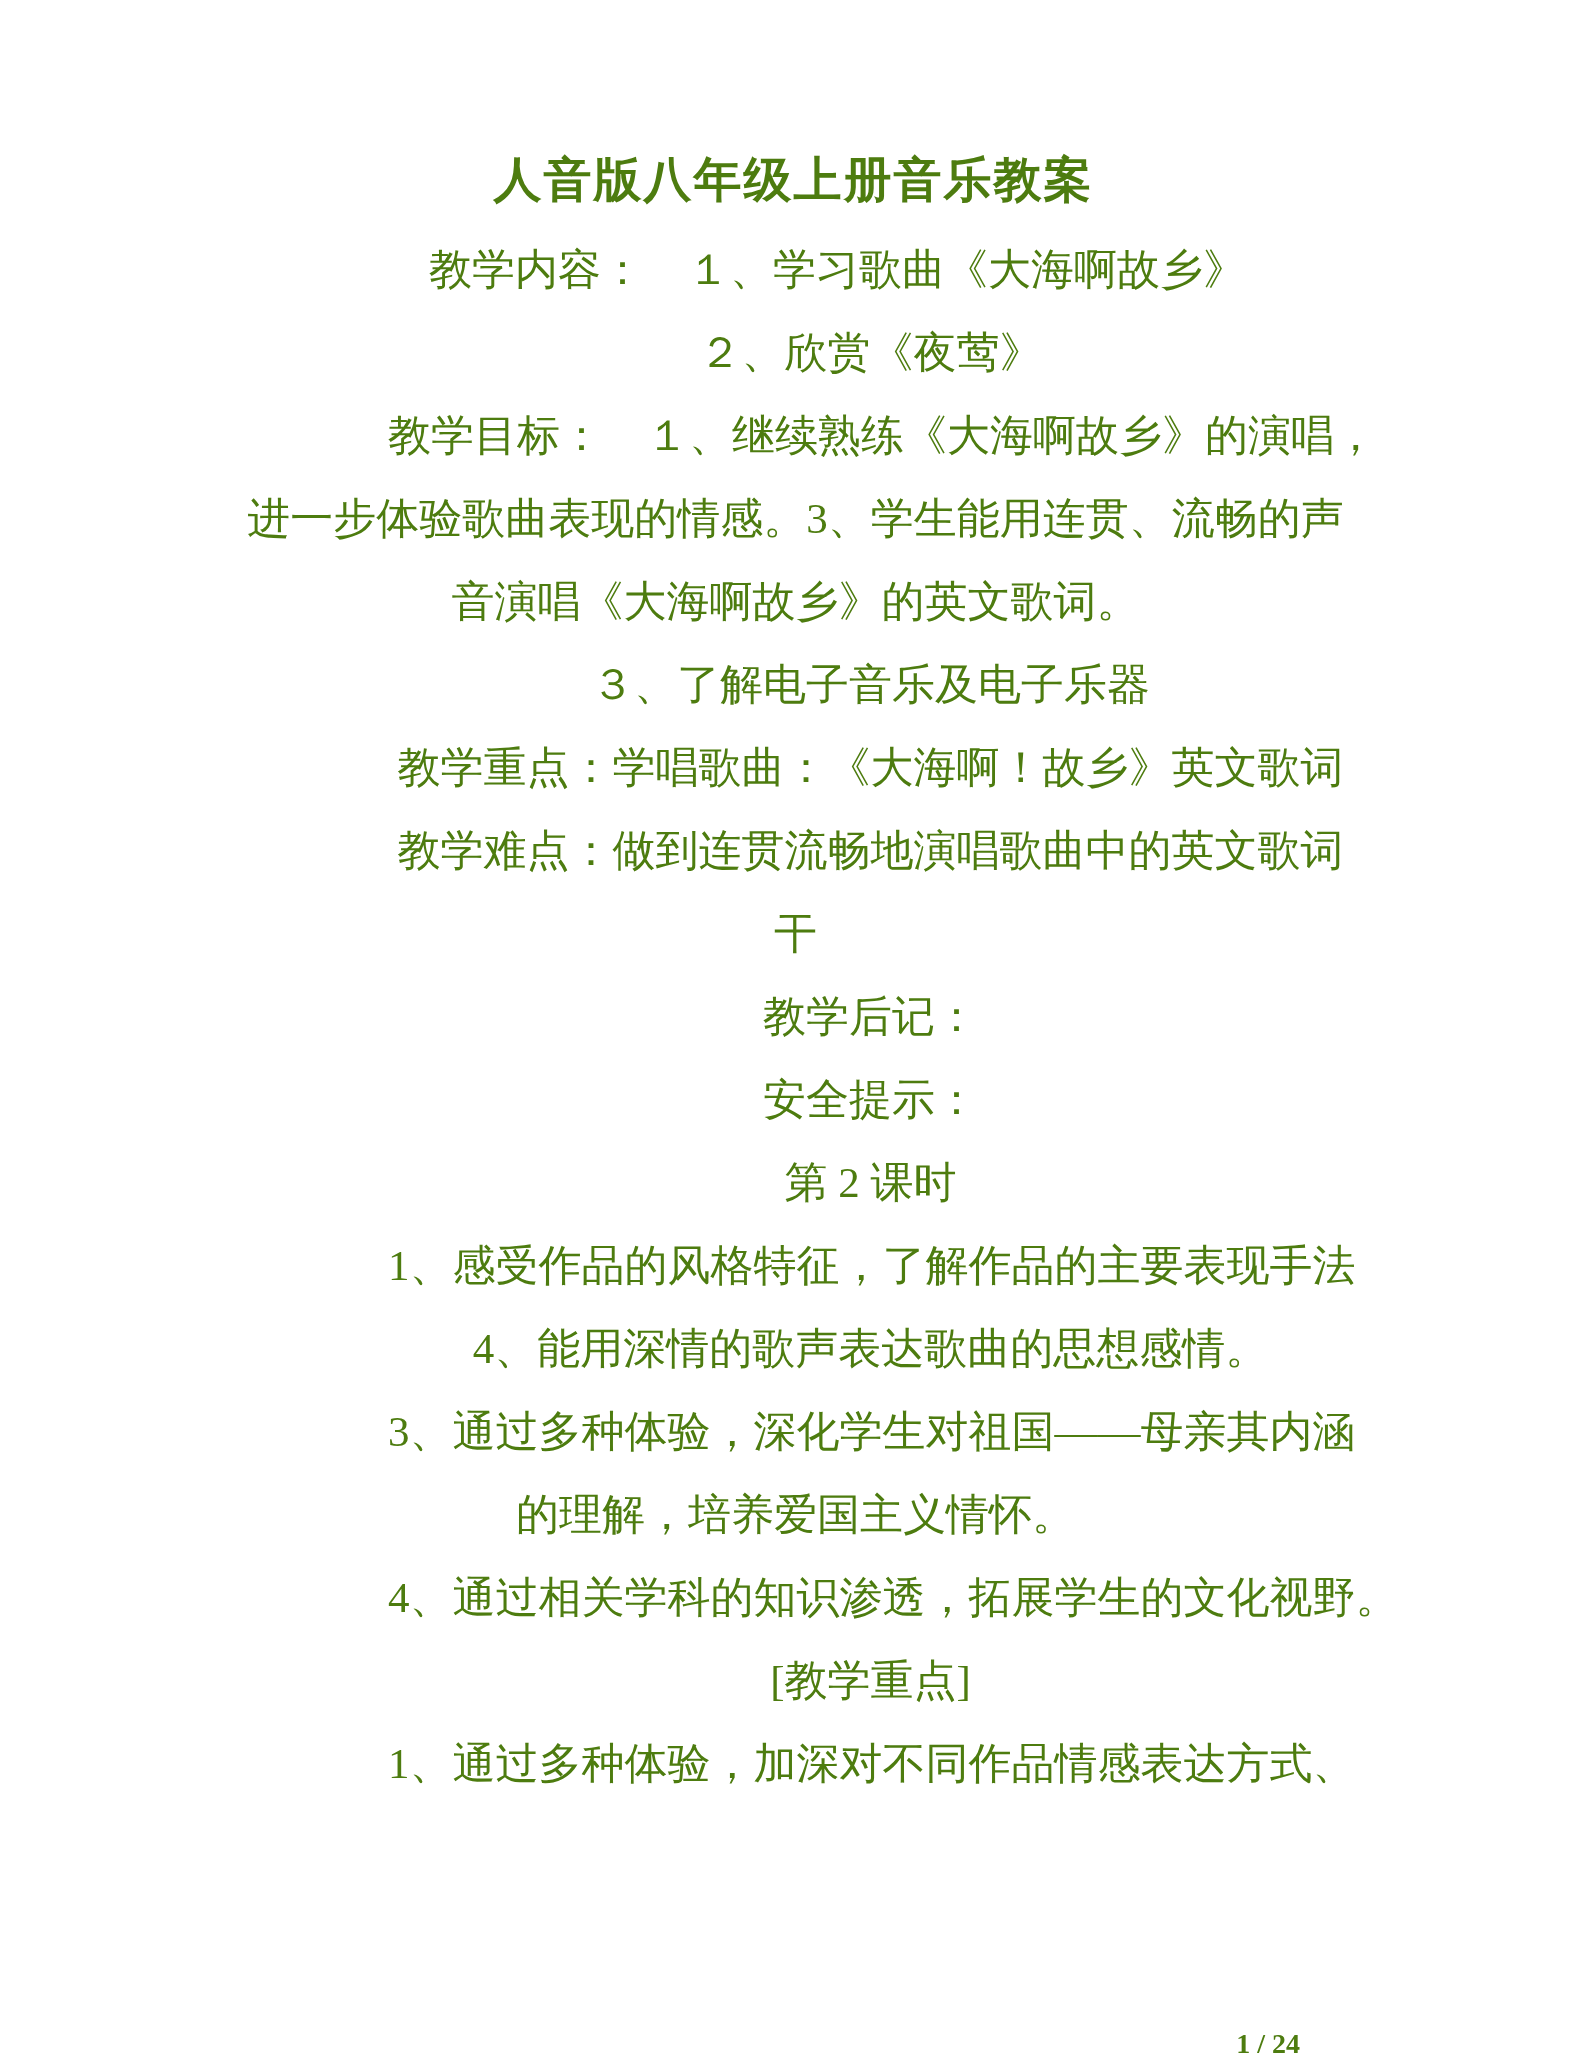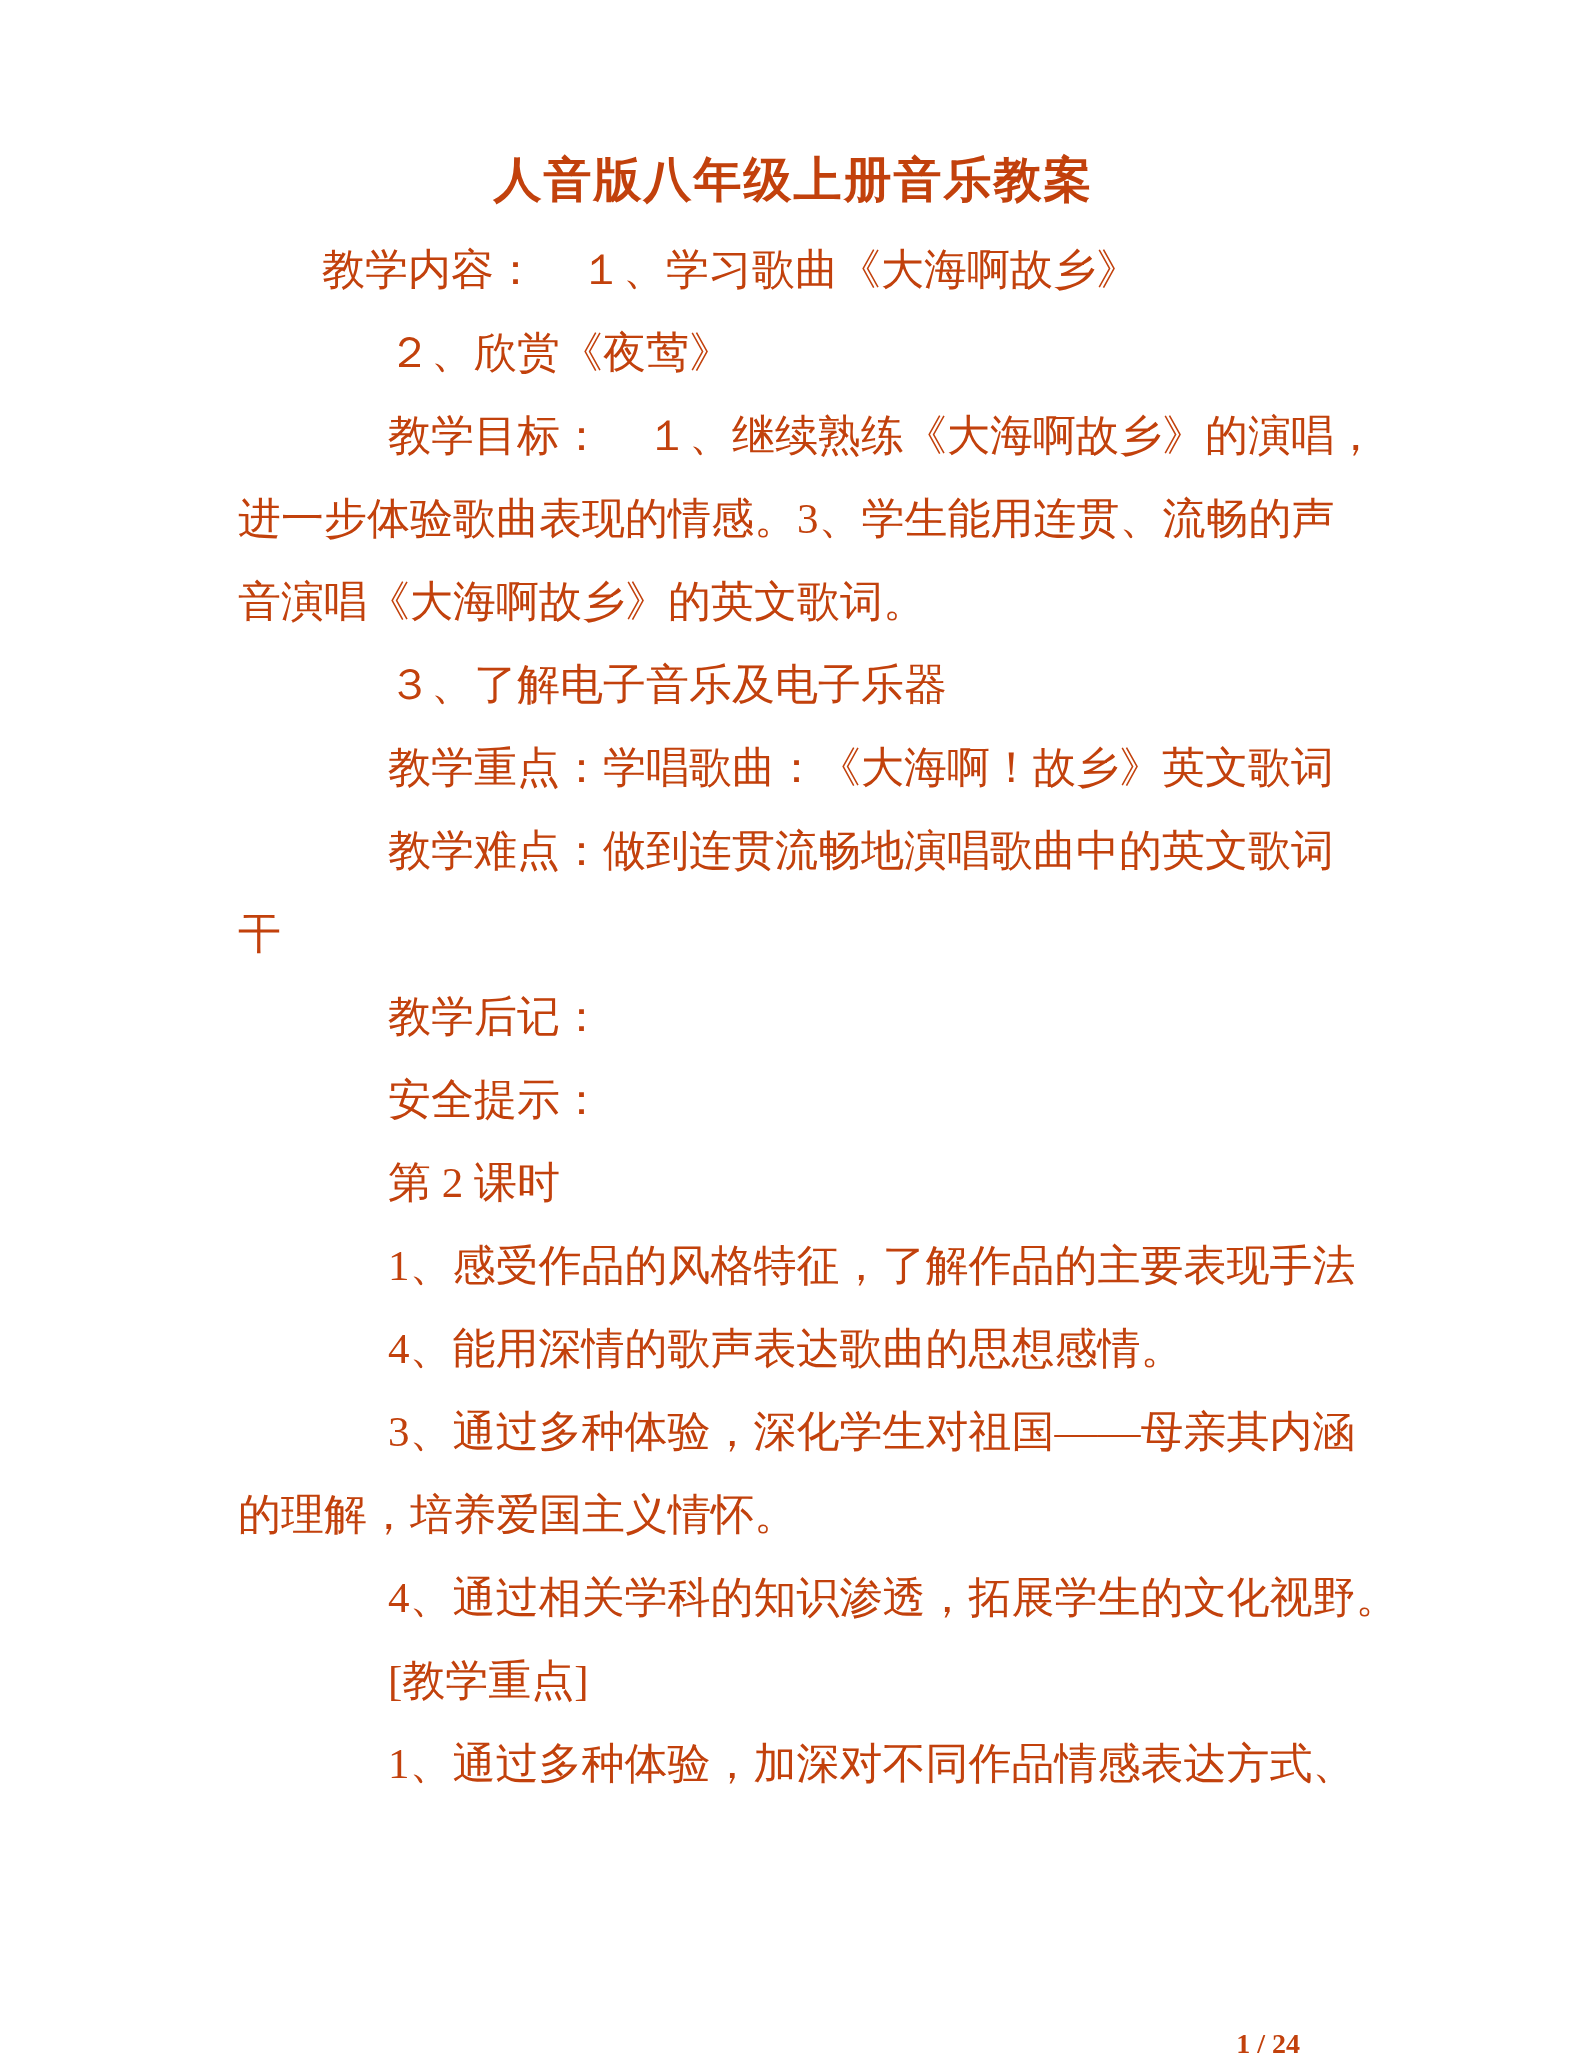--- a/index.html
+++ b/index.html
@@ -5,21 +5,21 @@
   html, body {
     margin: 0;
     padding: 0;
     background: #ffffff;
   }
   .page {
     position: relative;
     width: 1587px;
     height: 2060px;
     background: #ffffff;
-    color: #c2410c;
+    color: #4d7c0f;
     font-family: "Liberation Serif", "DejaVu Serif", serif;
     overflow: hidden;
   }
   .doc-title {
     position: absolute;
     top: 152px;
     left: 0;
     width: 100%;
     margin: 0;
     text-align: center;
@@ -34,20 +34,21 @@
     top: 228px;
     left: 238px;
     width: 1115px;
   }
   .line {
     font-size: 43px;
     line-height: 83px;
     height: 83px;
     white-space: nowrap;
     letter-spacing: 0;
+    text-align: center;
   }
   
   .ind-a { text-indent: 84px; }   
   .ind-b { text-indent: 150px; }  
   .ind-0 { text-indent: 0; }      
   .page-footer {
     position: absolute;
     top: 2028px;
     right: 287px;
     font-size: 28px;

